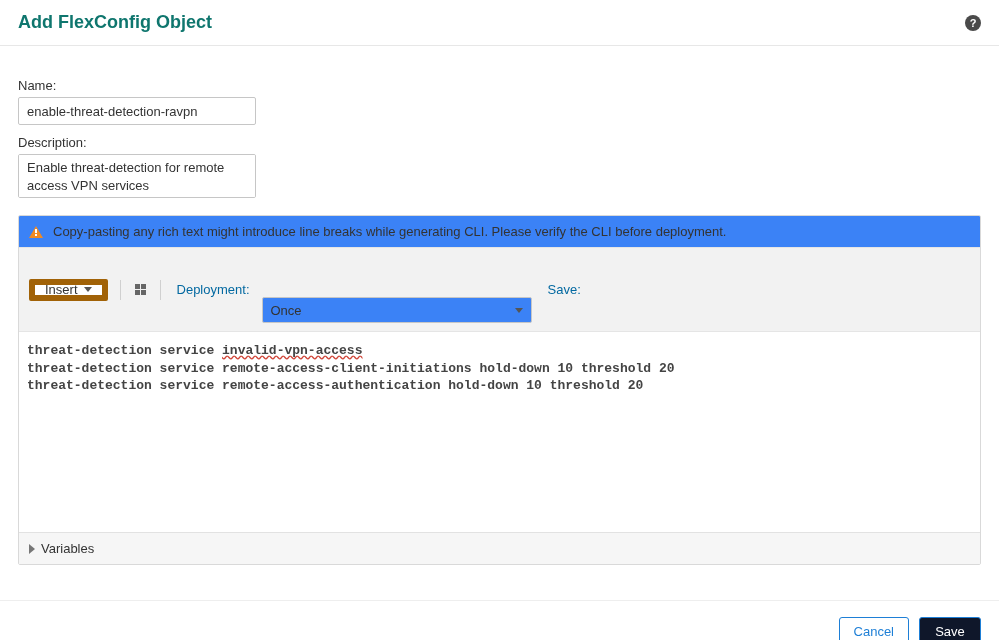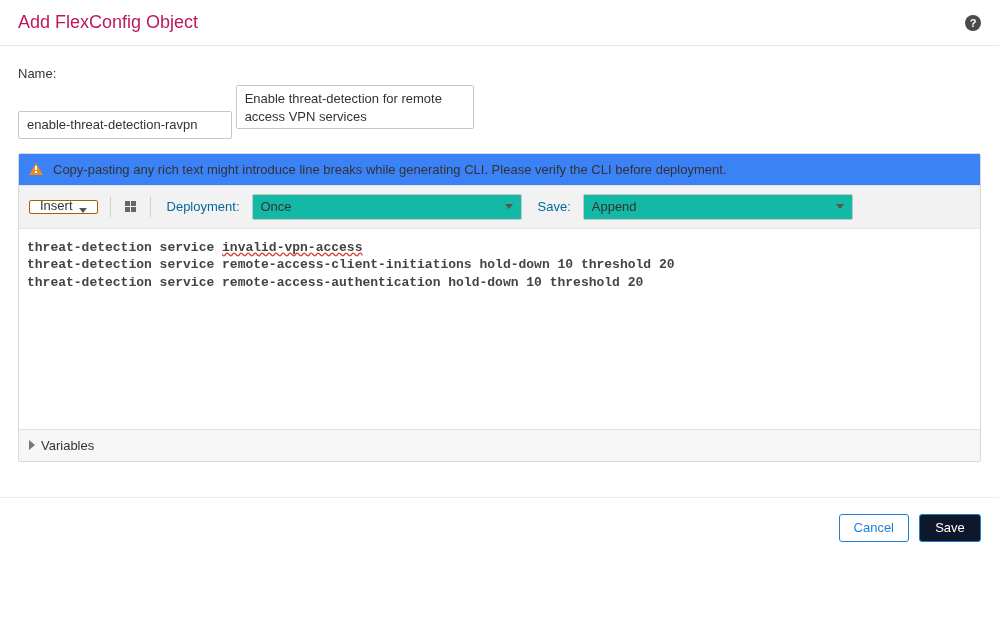--- a/index.html
+++ b/index.html
@@ -19,22 +19,22 @@
   }
   .dialog-header {
     display: flex;
     align-items: center;
     justify-content: space-between;
     padding: 12px 18px 12px 18px;
     border-bottom: 1px solid #e7e7e7;
   }
   .dialog-title {
     font-size: 18px;
-    font-weight: 400;
-    color: #be185d;
+    font-weight: 700;
+    color: #0f766e;
   }
   .help-icon {
     width: 16px; height: 16px;
     border-radius: 50%;
     background: #4a4a4a;
     color: #fff;
     font-size: 11px;
     font-weight: bold;
     text-align: center;
     line-height: 16px;
@@ -42,23 +42,23 @@
   }
   .body {
     padding: 16px 18px 0 18px;
   }
   .field-label {
     font-size: 13px;
     color: #333;
     margin-bottom: 4px;
     margin-top: 10px;
   }
-  .field-label:first-child { margin-top: 4px; }
+  .field-label:first-child { margin-top: 16px; }
   .text-input {
-    width: 214px;
+    width: 238px;
     height: 28px;
     padding: 4px 8px;
     border: 1px solid #c6c6c6;
     border-radius: 2px;
     font-size: 13px;
     color: #333;
     background: #fff;
   }
   .textarea-input {
     width: 238px;
@@ -110,29 +110,29 @@
   .toolbar {
     background: #f2f2f2;
     border-top: 1px solid #e5e5e5;
     border-bottom: 1px solid #e5e5e5;
     padding: 8px 10px;
     display: flex;
     align-items: center;
     gap: 12px;
   }
   .insert-btn {
-    height: 14px;
+    height: 22px;
     padding: 0 10px;
     background: #fff;
-    border: 1px solid #a16207;
+    border: 6px solid #a16207;
     border-radius: 2px;
     font-size: 13px;
     color: #333;
     display: inline-flex;
-    align-items: flex-end;
+    align-items: center;
     gap: 6px;
     cursor: pointer;
   }
   .caret-down {
     width: 0; height: 0;
     border-left: 4px solid transparent;
     border-right: 4px solid transparent;
     border-top: 5px solid #555;
   }
   .sep {
@@ -144,29 +144,30 @@
     grid-template-columns: repeat(2, 5px);
     grid-template-rows: repeat(2, 5px);
     gap: 1px;
     cursor: pointer;
     padding: 2px;
   }
   .grid-icon span { background: #666; }
   .tb-label { font-size: 13px; color: #0369a1; margin-left: 4px; }
   .select {
     height: 26px;
-    background: #14b8a6;
+    background: #3b82f6;
     border: 1px solid #c6c6c6;
     border-radius: 2px;
     padding: 0 8px;
     font-size: 13px;
     display: flex;
     align-items: center;
     justify-content: space-between;
     cursor: pointer;
+    margin-top: 41px;
   }
   .select.deploy { width: 270px; }
   .select.type { width: 270px; }
   .code-area {
     background: #fff;
     padding: 10px 8px;
     font-family: "Courier New", Courier, monospace;
     font-size: 13px;
     line-height: 1.35;
     color: #444;
@@ -232,20 +233,21 @@
   <div class="dialog-header">
     <div class="dialog-title">Add FlexConfig Object</div>
     <div class="help-icon">?</div>
   </div>
 
   <div class="body">
 
     <div class="field-label">Name:</div>
     <input class="text-input" type="text" value="enable-threat-detection-ravpn" style="">
 
+    <div class="field-label">Description:</div>
     <textarea class="textarea-input" style="">Enable threat-detection for remote access VPN services</textarea>
 
     <div class="editor-block">
 
       <div class="warning-bar">
         <div class="warn-icon"></div>
         <div class="warning-text">Copy-pasting any rich text might introduce line breaks while generating CLI. Please verify the CLI before deployment.</div>
       </div>
 
       <div class="toolbar">
@@ -262,24 +264,20 @@
           </div>
         <div class="sep"></div>
 
         <div class="tb-label">Deployment:</div>
         <div class="select deploy">
           <span>Once</span>
           <span class="caret-down"></span>
         </div>
 
         <div class="tb-label">Save:</div>
-        <div class="select type">
-          <span>Append</span>
-          <span class="caret-down"></span>
-        </div>
       </div>
 
       <div class="code-area"><span>threat-detection service </span><span class="spellmark">invalid-vpn-access</span>
 <span>threat-detection service remote-access-client-initiations hold-down 10 threshold 20</span>
 <span>threat-detection service remote-access-authentication hold-down 10 threshold 20</span></div>
 
       <div class="variables-bar">
         <span class="tri-right"></span>
         <span>Variables</span>
       </div>

